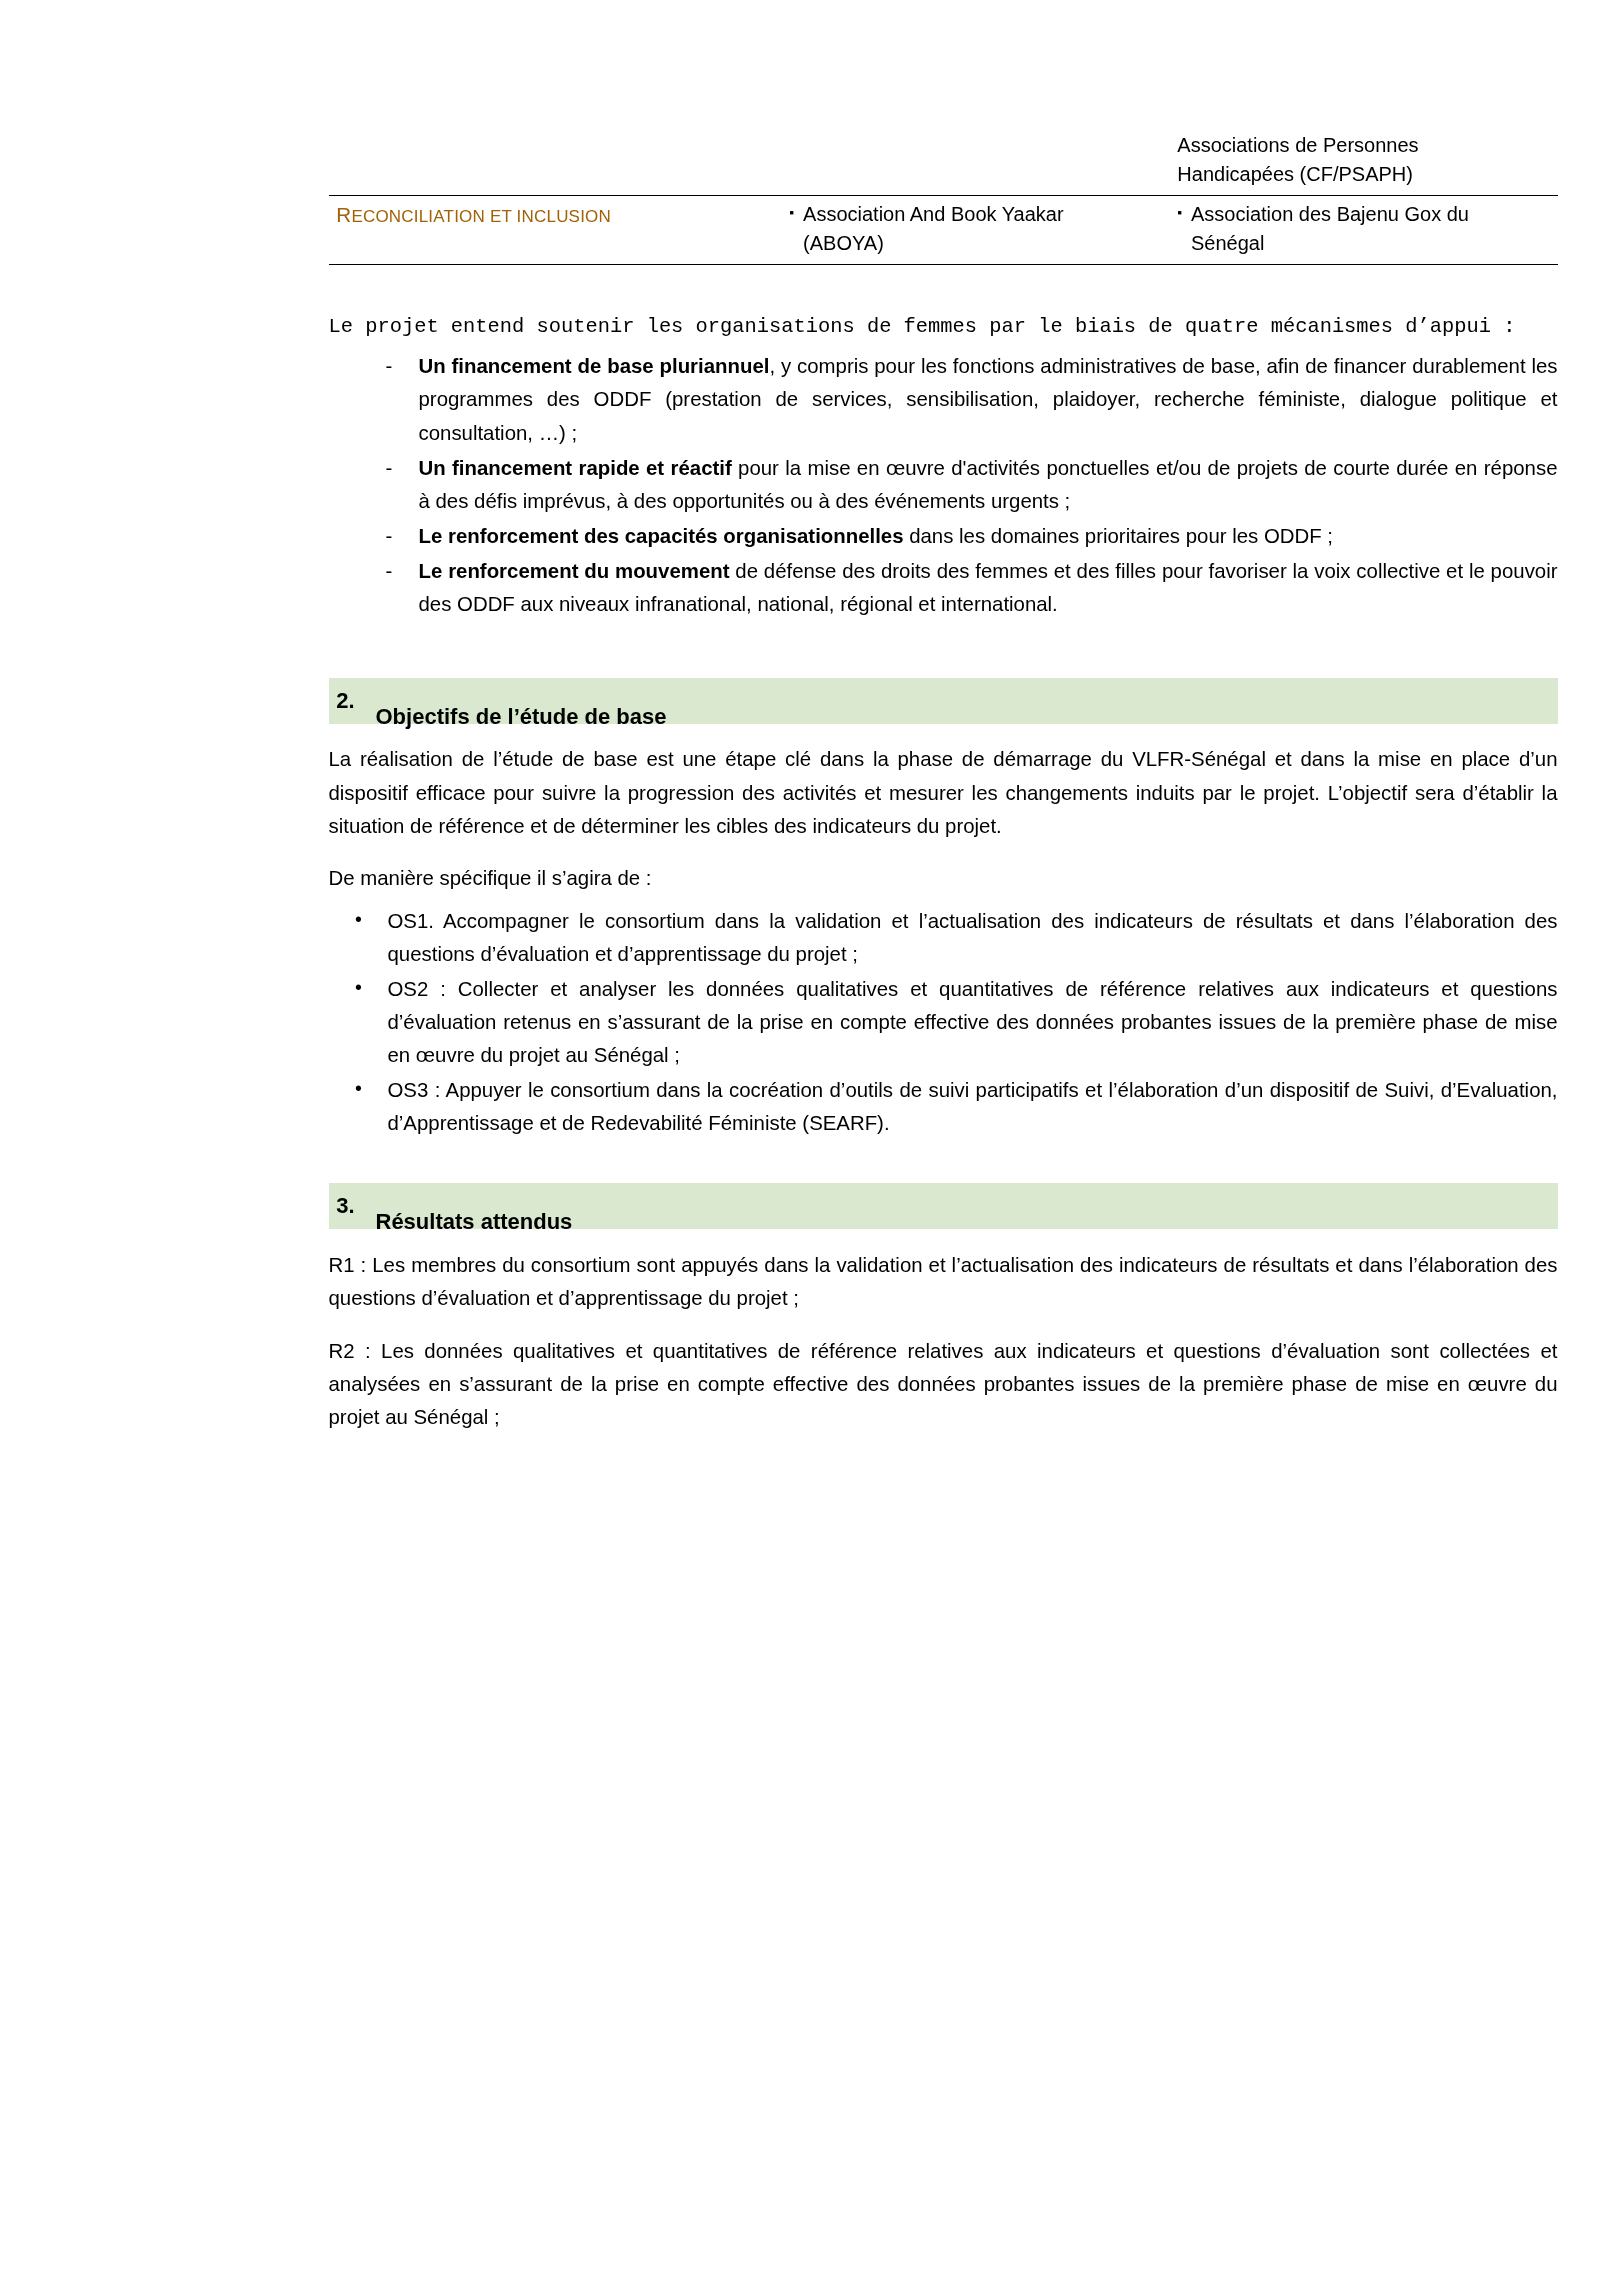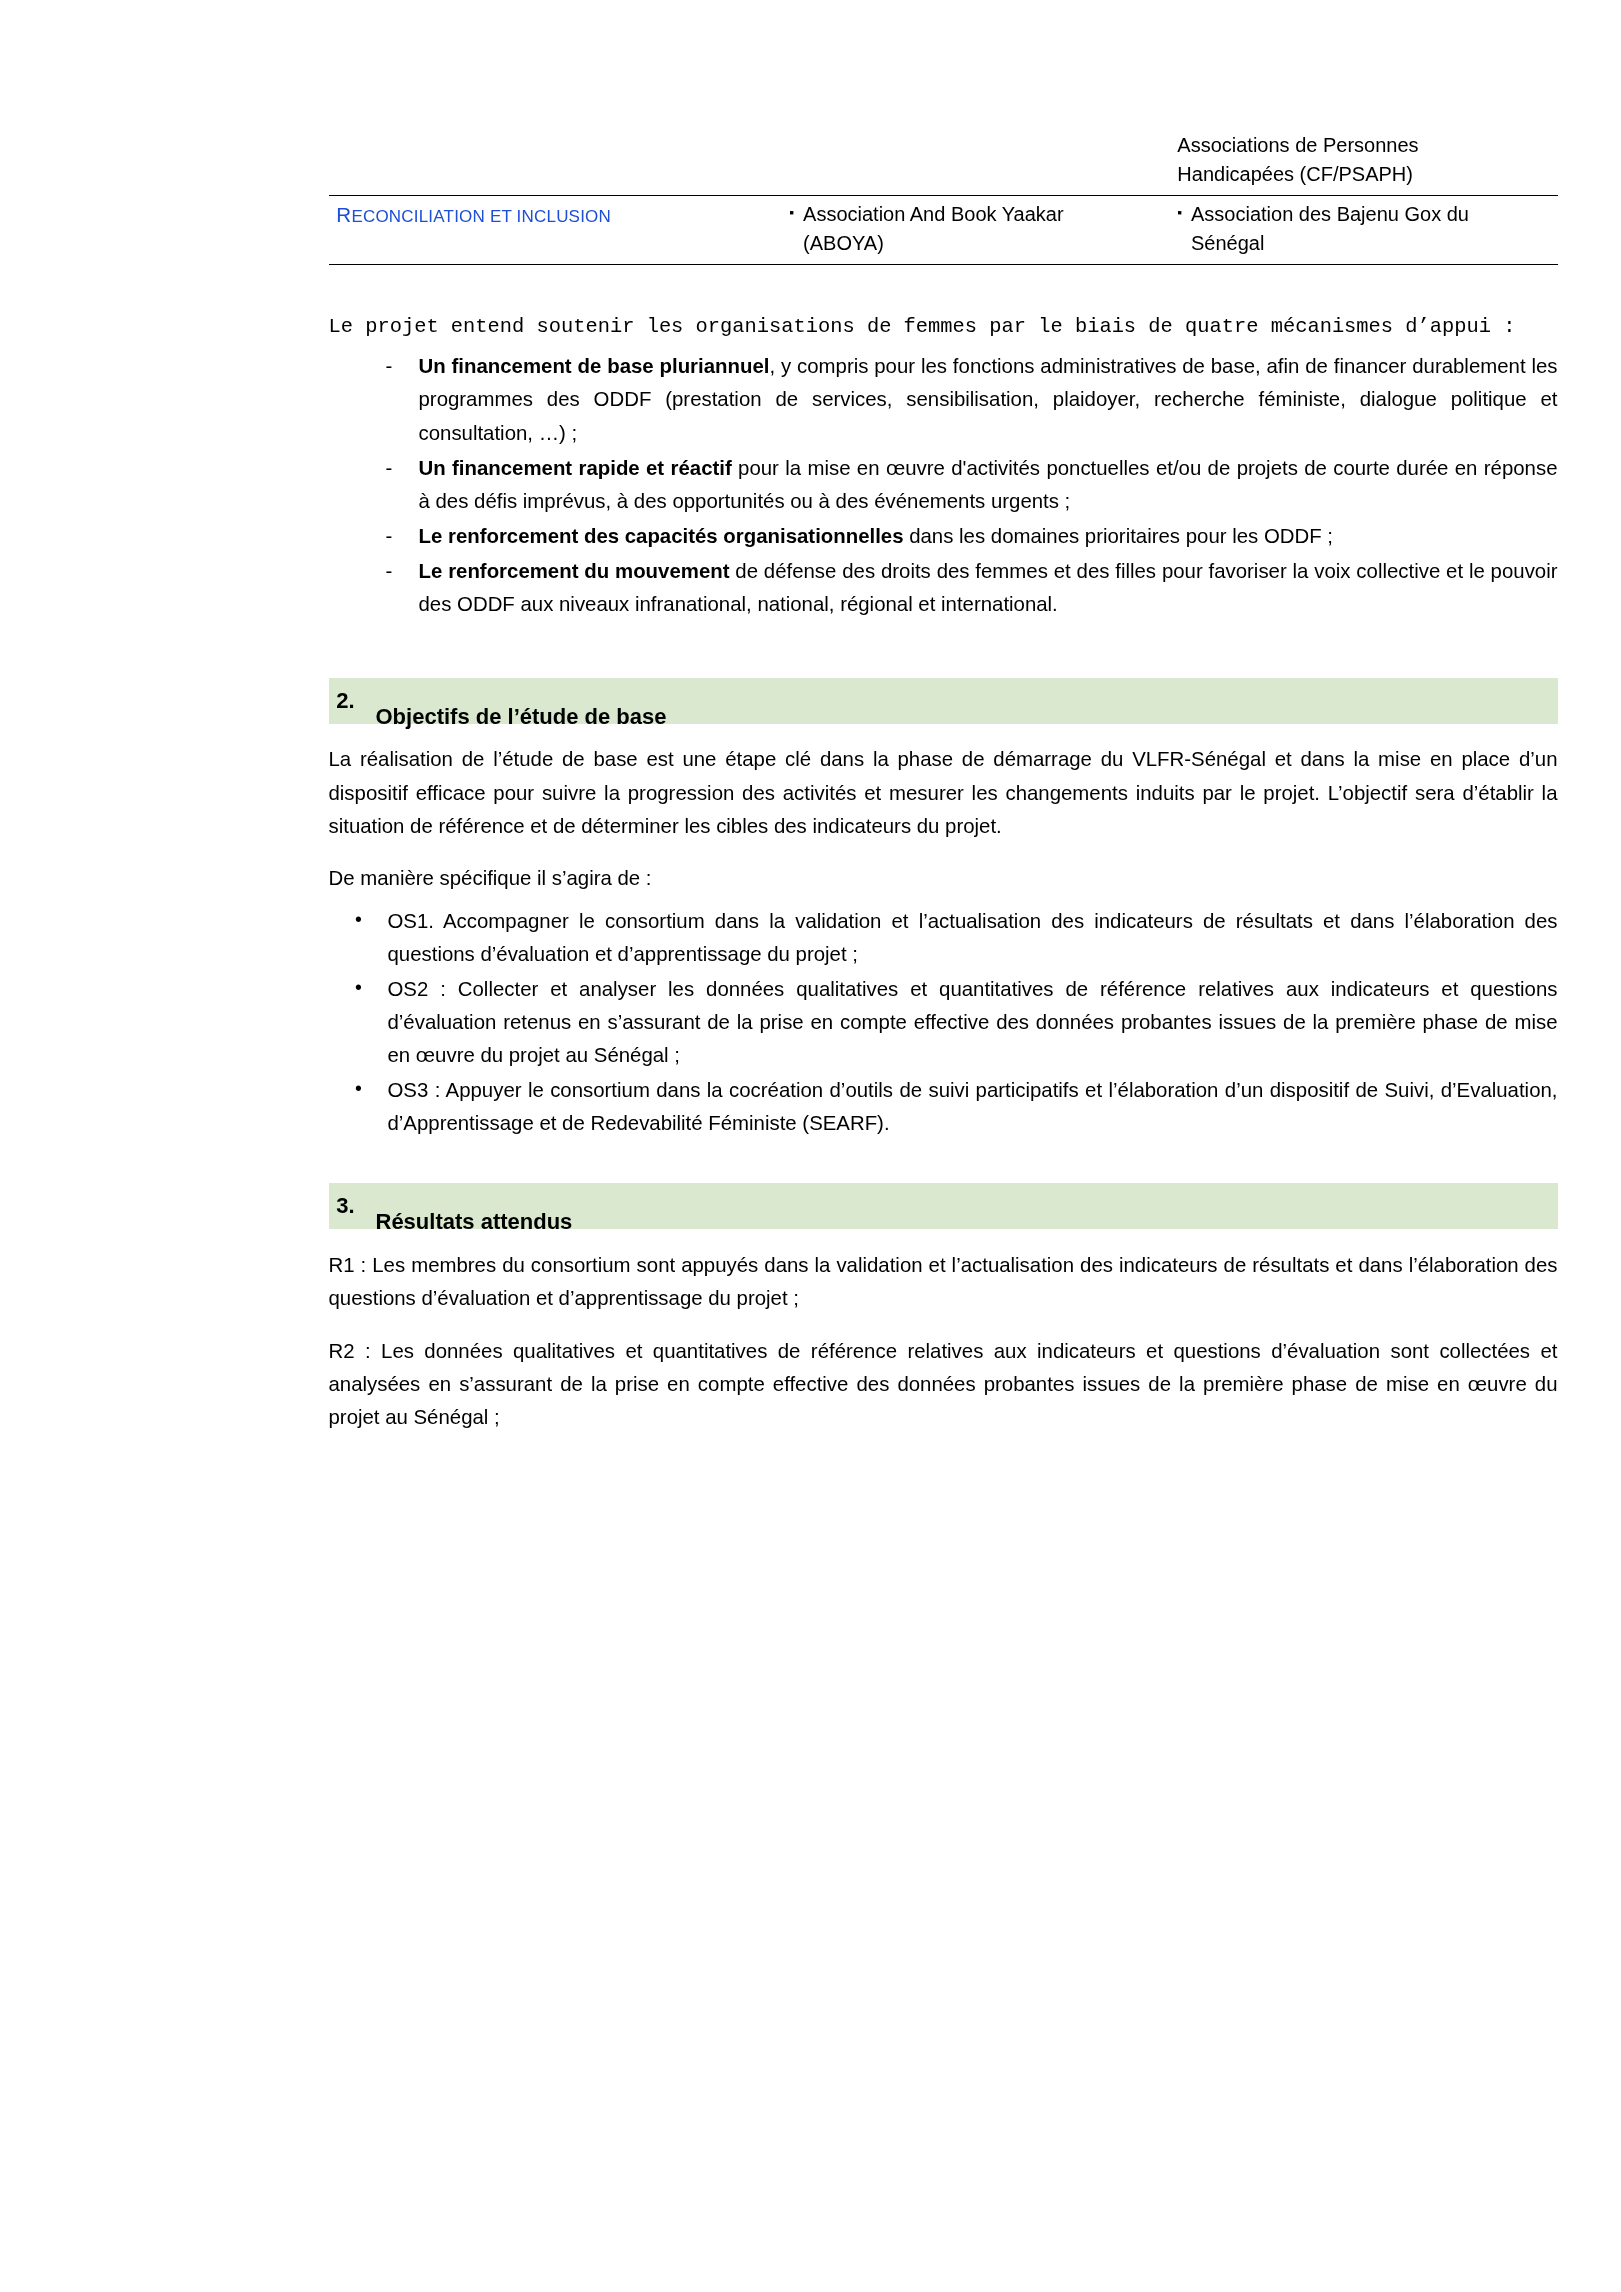--- a/index.html
+++ b/index.html
@@ -45,21 +45,21 @@
   td.col-right {
     width: 31.5%;
   }
   .rowline-top td {
     border-top: 1.3px solid #000;
   }
   .rowline-bottom td {
     border-bottom: 1.3px solid #000;
   }
   .cat-label {
-    color: #1d4ed8;
+    color: #a16207;
     font-size: 17px;
     letter-spacing: 0.2px;
   }
   .cat-label .cap {
     font-size: 20.6px;
   }
   .bullet-sq {
     display: inline-block;
     width: 13.7px;
     vertical-align: top;

